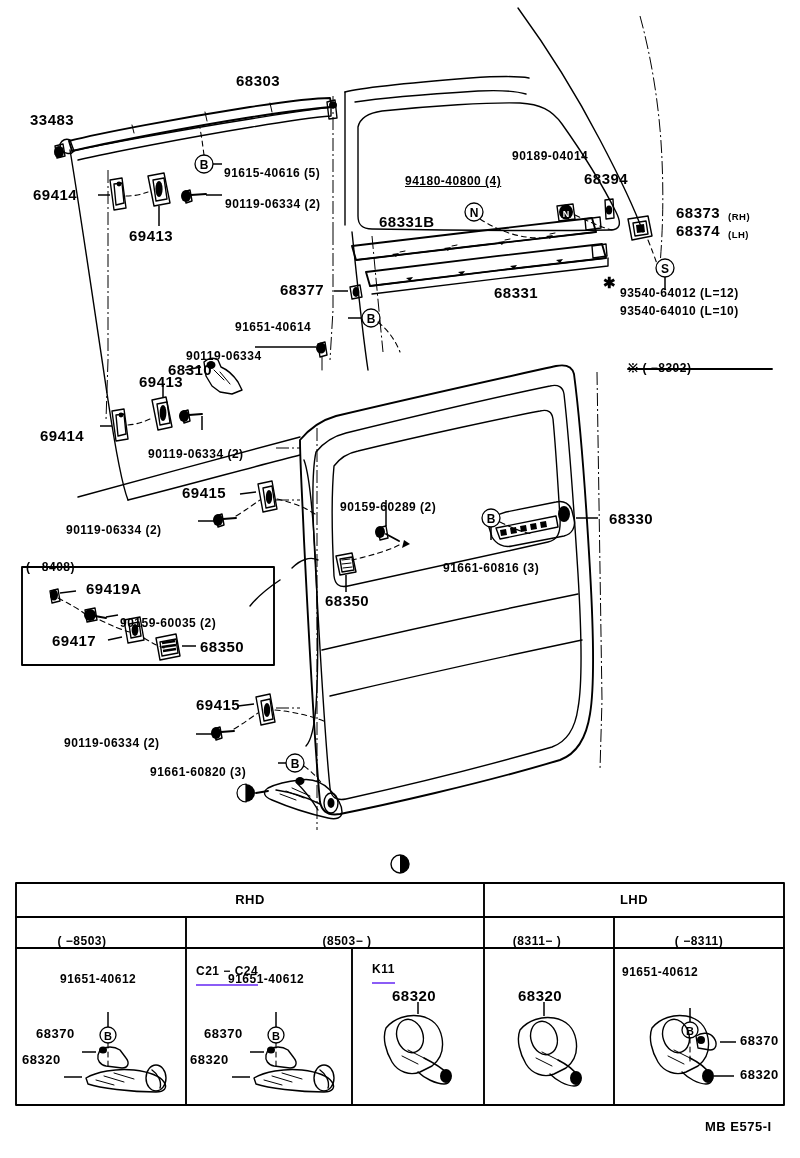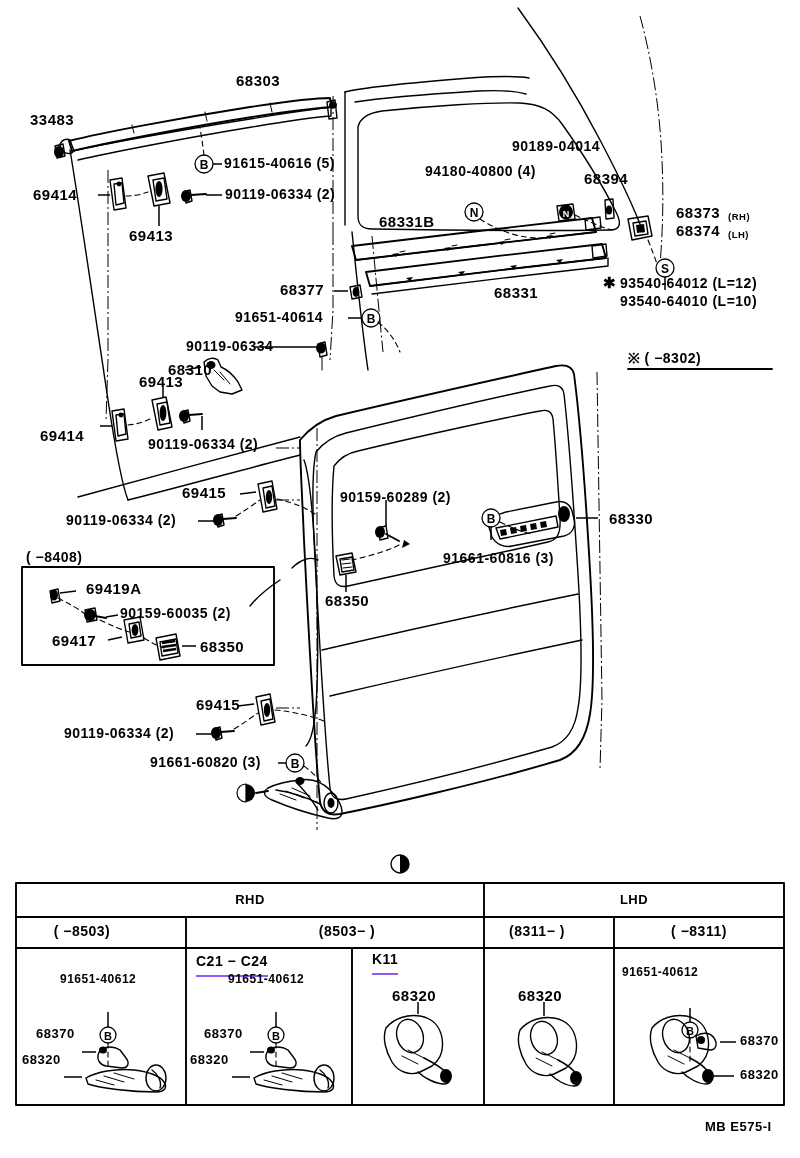--- a/index.html
+++ b/index.html
@@ -3,21 +3,21 @@
 <meta charset="utf-8">
 <style>
   html,body{margin:0;padding:0;background:#fff;}
   body{width:800px;height:1158px;position:relative;overflow:hidden;
        font-family:"Liberation Sans", sans-serif;color:#000;}
   #sheet{position:absolute;left:0;top:0;width:800px;height:1158px;}
   svg.layer{position:absolute;left:0;top:0;width:800px;height:1158px;overflow:visible;}
   .lbl{position:absolute;white-space:nowrap;font-family:"Liberation Sans",sans-serif;
        font-weight:bold;letter-spacing:.5px;}
   .t15{font-size:15px;}
-  .t14{font-size:14px;}
+  .t14{font-size:12px;margin-top:11px;}
   .t13{font-size:13px;}
   .t12{font-size:12px;}
   .sub{font-size:9.5px;}
   .u{border-bottom:2px solid #8b5cf6;padding-bottom:6px;}
   .cellc{position:absolute;text-align:center;}
 </style>
 </head>
 <body>
 
 <div id="sheet">
@@ -398,21 +398,21 @@
 </svg>
 
 <div class="lbl t15" style="left:236px;top:72px;">68303</div>
 <div class="lbl t15" style="left:30px;top:111px;">33483</div>
 <div class="lbl t14" style="left:224px;top:155px;">91615-40616  (5)</div>
 <div class="lbl t15" style="left:33px;top:186px;">69414</div>
 <div class="lbl t14" style="left:225px;top:186px;">90119-06334  (2)</div>
 <div class="lbl t15" style="left:129px;top:227px;">69413</div>
 
 <div class="lbl t14" style="left:512px;top:138px;">90189-04014</div>
-<div class="lbl t14" style="left:425px;top:163px;">94180-40800  (4)</div>
+<div class="lbl t14" style="left:405px;top:163px;text-decoration:underline;">94180-40800  (4)</div>
 <div class="lbl t15" style="left:584px;top:170px;">68394</div>
 <div class="lbl t15" style="left:379px;top:213px;">68331B</div>
 <div class="lbl t15" style="left:494px;top:284px;">68331</div>
 
 <div class="lbl t15" style="left:676px;top:204px;">68373</div>
 <div class="lbl sub" style="left:728px;top:211px;">(RH)</div>
 <div class="lbl t15" style="left:676px;top:222px;">68374</div>
 <div class="lbl sub" style="left:728px;top:229px;">(LH)</div>
 
 <div class="lbl t15" style="left:603px;top:274px;">✱</div>

